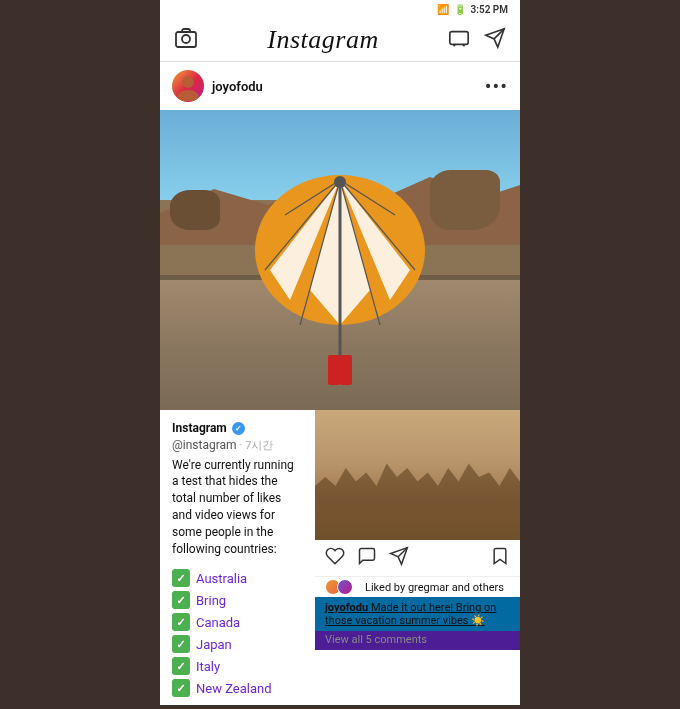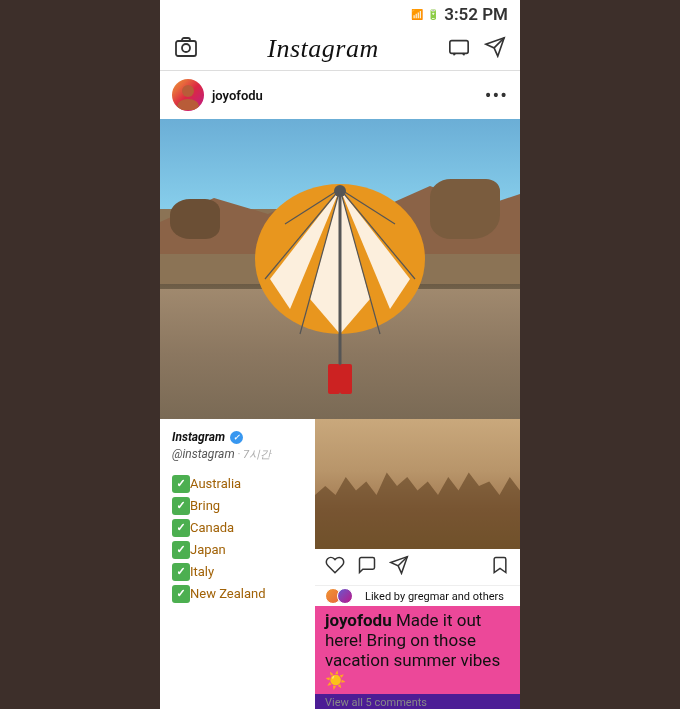--- a/index.html
+++ b/index.html
@@ -36,21 +36,21 @@
 
     .status-bar .signal {
       font-size: 10px;
     }
 
     .status-bar .battery {
       font-size: 10px;
     }
 
     .status-bar .time {
-      font-size: 17px;
+      font-size: 10px;
       font-weight: 600;
     }
 
     
     .ig-header {
       display: flex;
       align-items: center;
       justify-content: space-between;
       padding: 6px 14px;
       border-bottom: 1px solid #ddd;
@@ -154,22 +154,23 @@
 
     
     .country-list {
       list-style: none;
       margin-top: 4px;
     }
 
     .country-list li {
       display: flex;
       align-items: center;
+      gap: 6px;
       font-size: 13px;
-      color: #a16207;
+      color: #6d28d9;
       padding: 2px 0;
     }
 
     .checkmark {
       width: 18px;
       height: 18px;
       background: #4CAF50;
       border-radius: 3px;
       display: flex;
       align-items: center;
@@ -235,23 +236,24 @@
     .second-post-actions svg {
       width: 20px;
       height: 20px;
       stroke: #333;
       fill: none;
       stroke-width: 1.8;
     }
 
     .second-post-caption {
       padding: 4px 10px;
-      font-size: 17px;
+      font-size: 11px;
       color: #111;
-      background: #ec4899;
+      background: #0369a1;
+      text-decoration: underline;
     }
 
     .second-post-caption .author {
       font-weight: 700;
     }
 
     .second-post-comments {
       font-size: 11px;
       color: #888;
       padding: 2px 10px 4px;
@@ -349,25 +351,26 @@
         <rect x="78" y="185" width="12" height="30" fill="#cc2222" rx="2"></rect>
         <rect x="90" y="185" width="12" height="30" fill="#cc2222" rx="2"></rect>
       </svg>
     </div>
   </div>
 
   <div class="combined-section">
 
     <div class="country-section">
 
-      <div style="padding: 4px 0 6px; font-size:12px; color:#111; line-height:1.4;font-style:italic;">
+      <div style="padding: 4px 0 6px; font-size:12px; color:#111; line-height:1.4;">
         <span style="font-weight:700;">Instagram</span>
         <span class="verified-badge"></span>
         <span style="color:#555;"> @instagram </span>
         <span style="color:#aaa; font-size:11px;">· 7시간</span>
+        <div style="margin-top:3px;">We're currently running a test that hides the total number of likes and video views for some people in the following countries:</div>
       </div>
 
       <ul class="country-list">
         <li>
           <div class="checkmark"></div>
           <span>Australia</span>
         </li>
         <li>
           <div class="checkmark"></div>
           <span>Bring</span>

